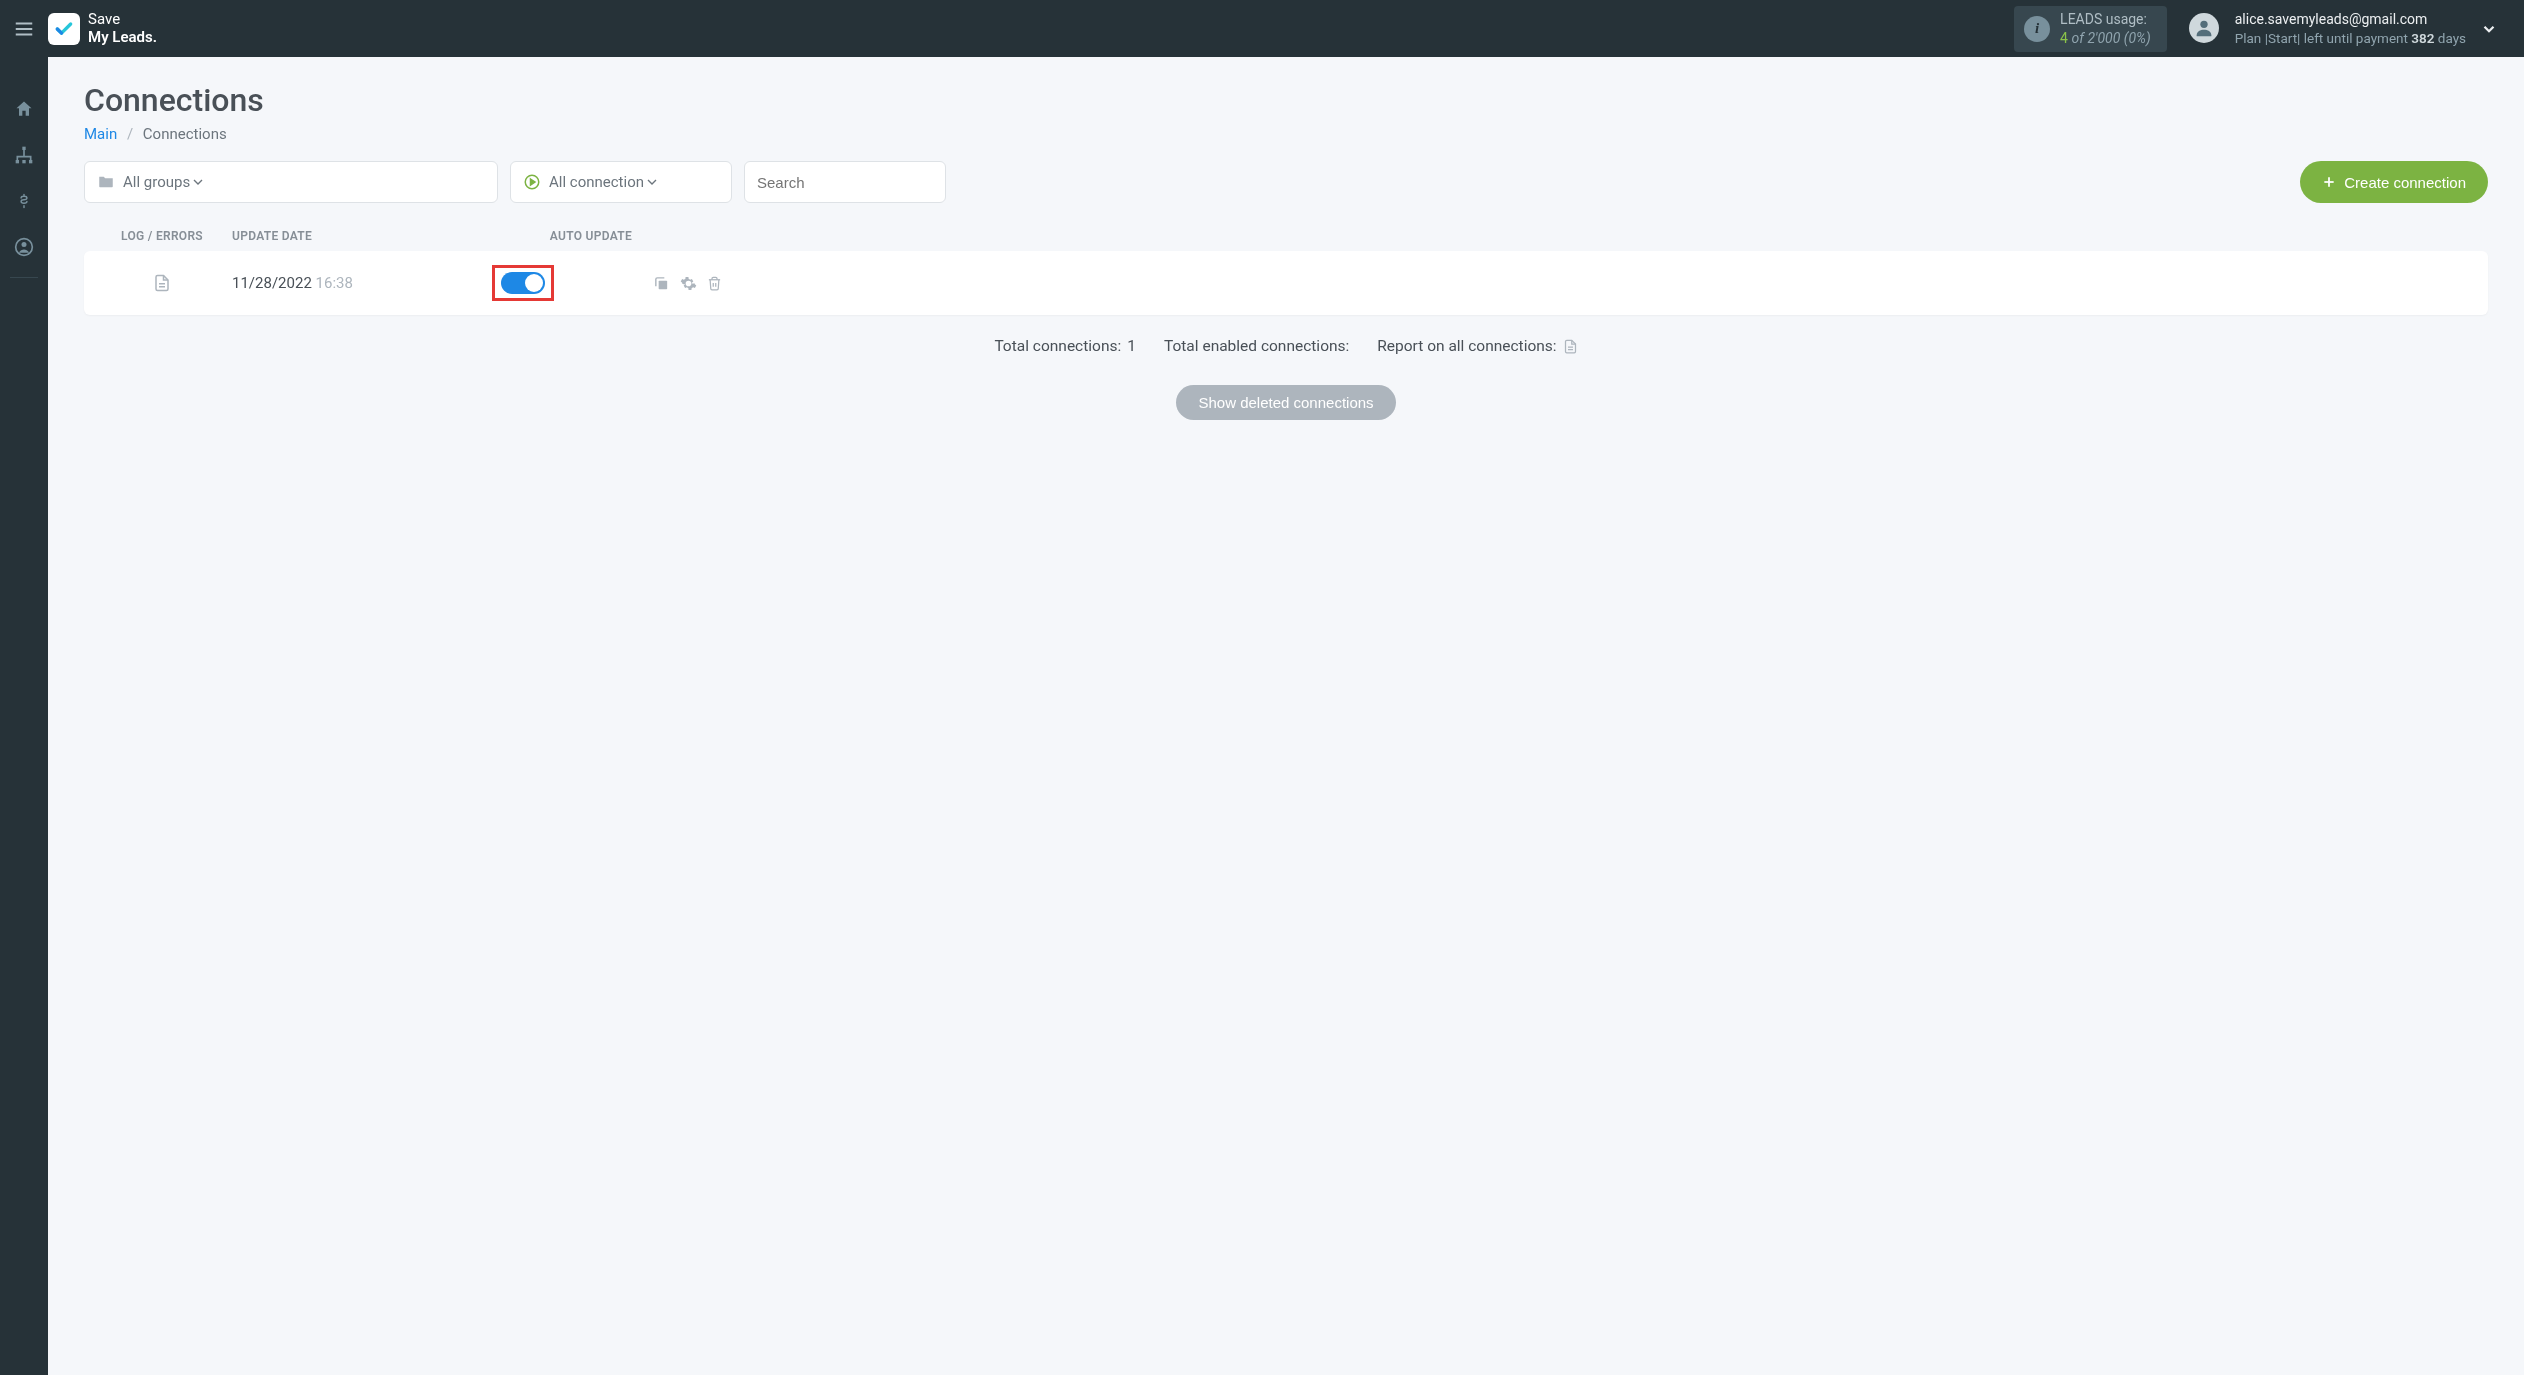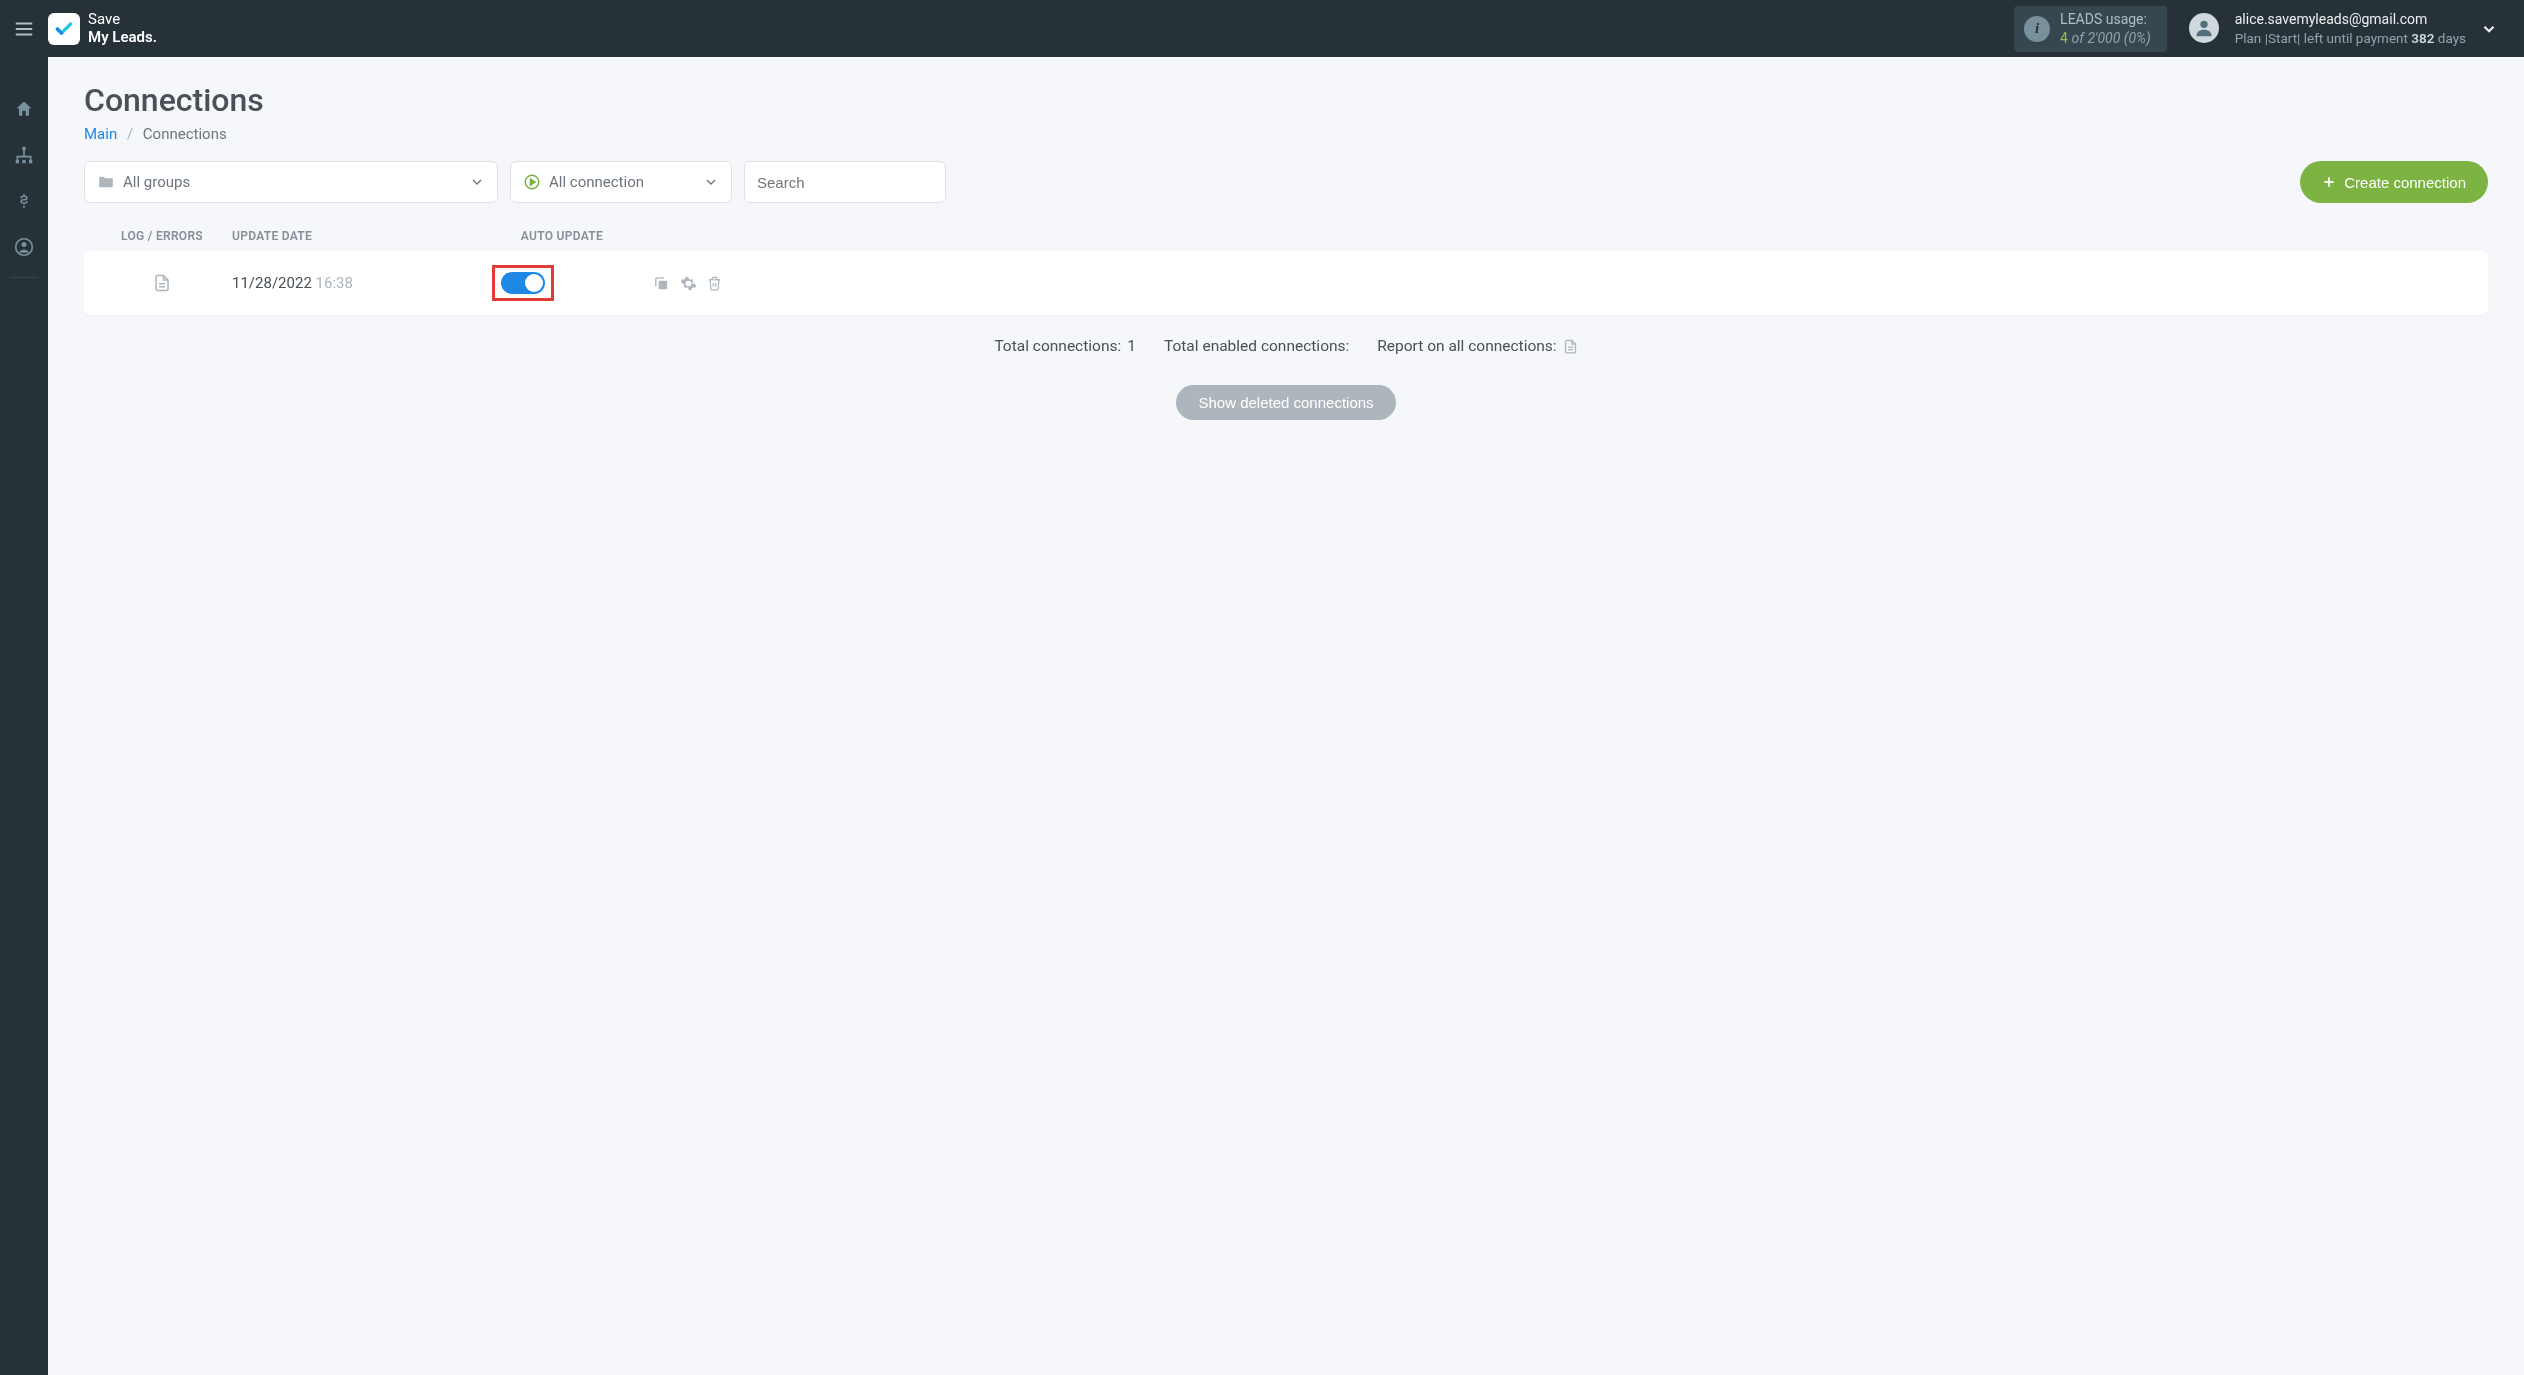--- a/index.html
+++ b/index.html
@@ -108,21 +108,21 @@
   .select-box, .search-box {
     height: 42px;
     background: #fff;
     border: 1px solid #dee2e6;
     border-radius: 6px;
     display: flex; align-items: center;
     padding: 0 12px;
     font-size: 15px;
     color: #6c757d;
   }
-  .select-box { width: 414px; justify-content: space-between; cursor: pointer; }
+  .select-box { width: 414px; cursor: pointer; }
   .select-box.medium { width: 222px; }
   .select-left { display:flex; align-items:center; gap:8px; }
   .chev-down { color:#6c757d; }
   .search-box { width: 202px; }
   .search-box input {
     border: none; outline: none; width: 100%; font-size: 15px; color:#495057; background: transparent;
   }
   .controls-spacer { flex: 1; }
   .create-btn {
     height: 42px;
@@ -143,21 +143,21 @@
     letter-spacing: 0.3px;
     color: #868e96;
     text-transform: uppercase;
     font-weight: 600;
     padding: 8px 18px;
   }
   .col-name { flex: 1; }
   .col-log { width: 120px; text-align: center; }
   .col-date { width: 170px; text-align: left; padding-left: 10px;}
   .col-spacer { width: 100px; }
-  .col-auto { width: 140px; text-align: center; }
+  .col-auto { width: 140px; text-align: right; }
   .col-actions { width: 90px; }
 
   .conn-row {
     background: #fff;
     border-radius: 6px;
     box-shadow: 0 1px 2px rgba(0,0,0,0.04);
     display: flex;
     align-items: center;
     padding: 14px 18px;
     margin-bottom: 4px;

